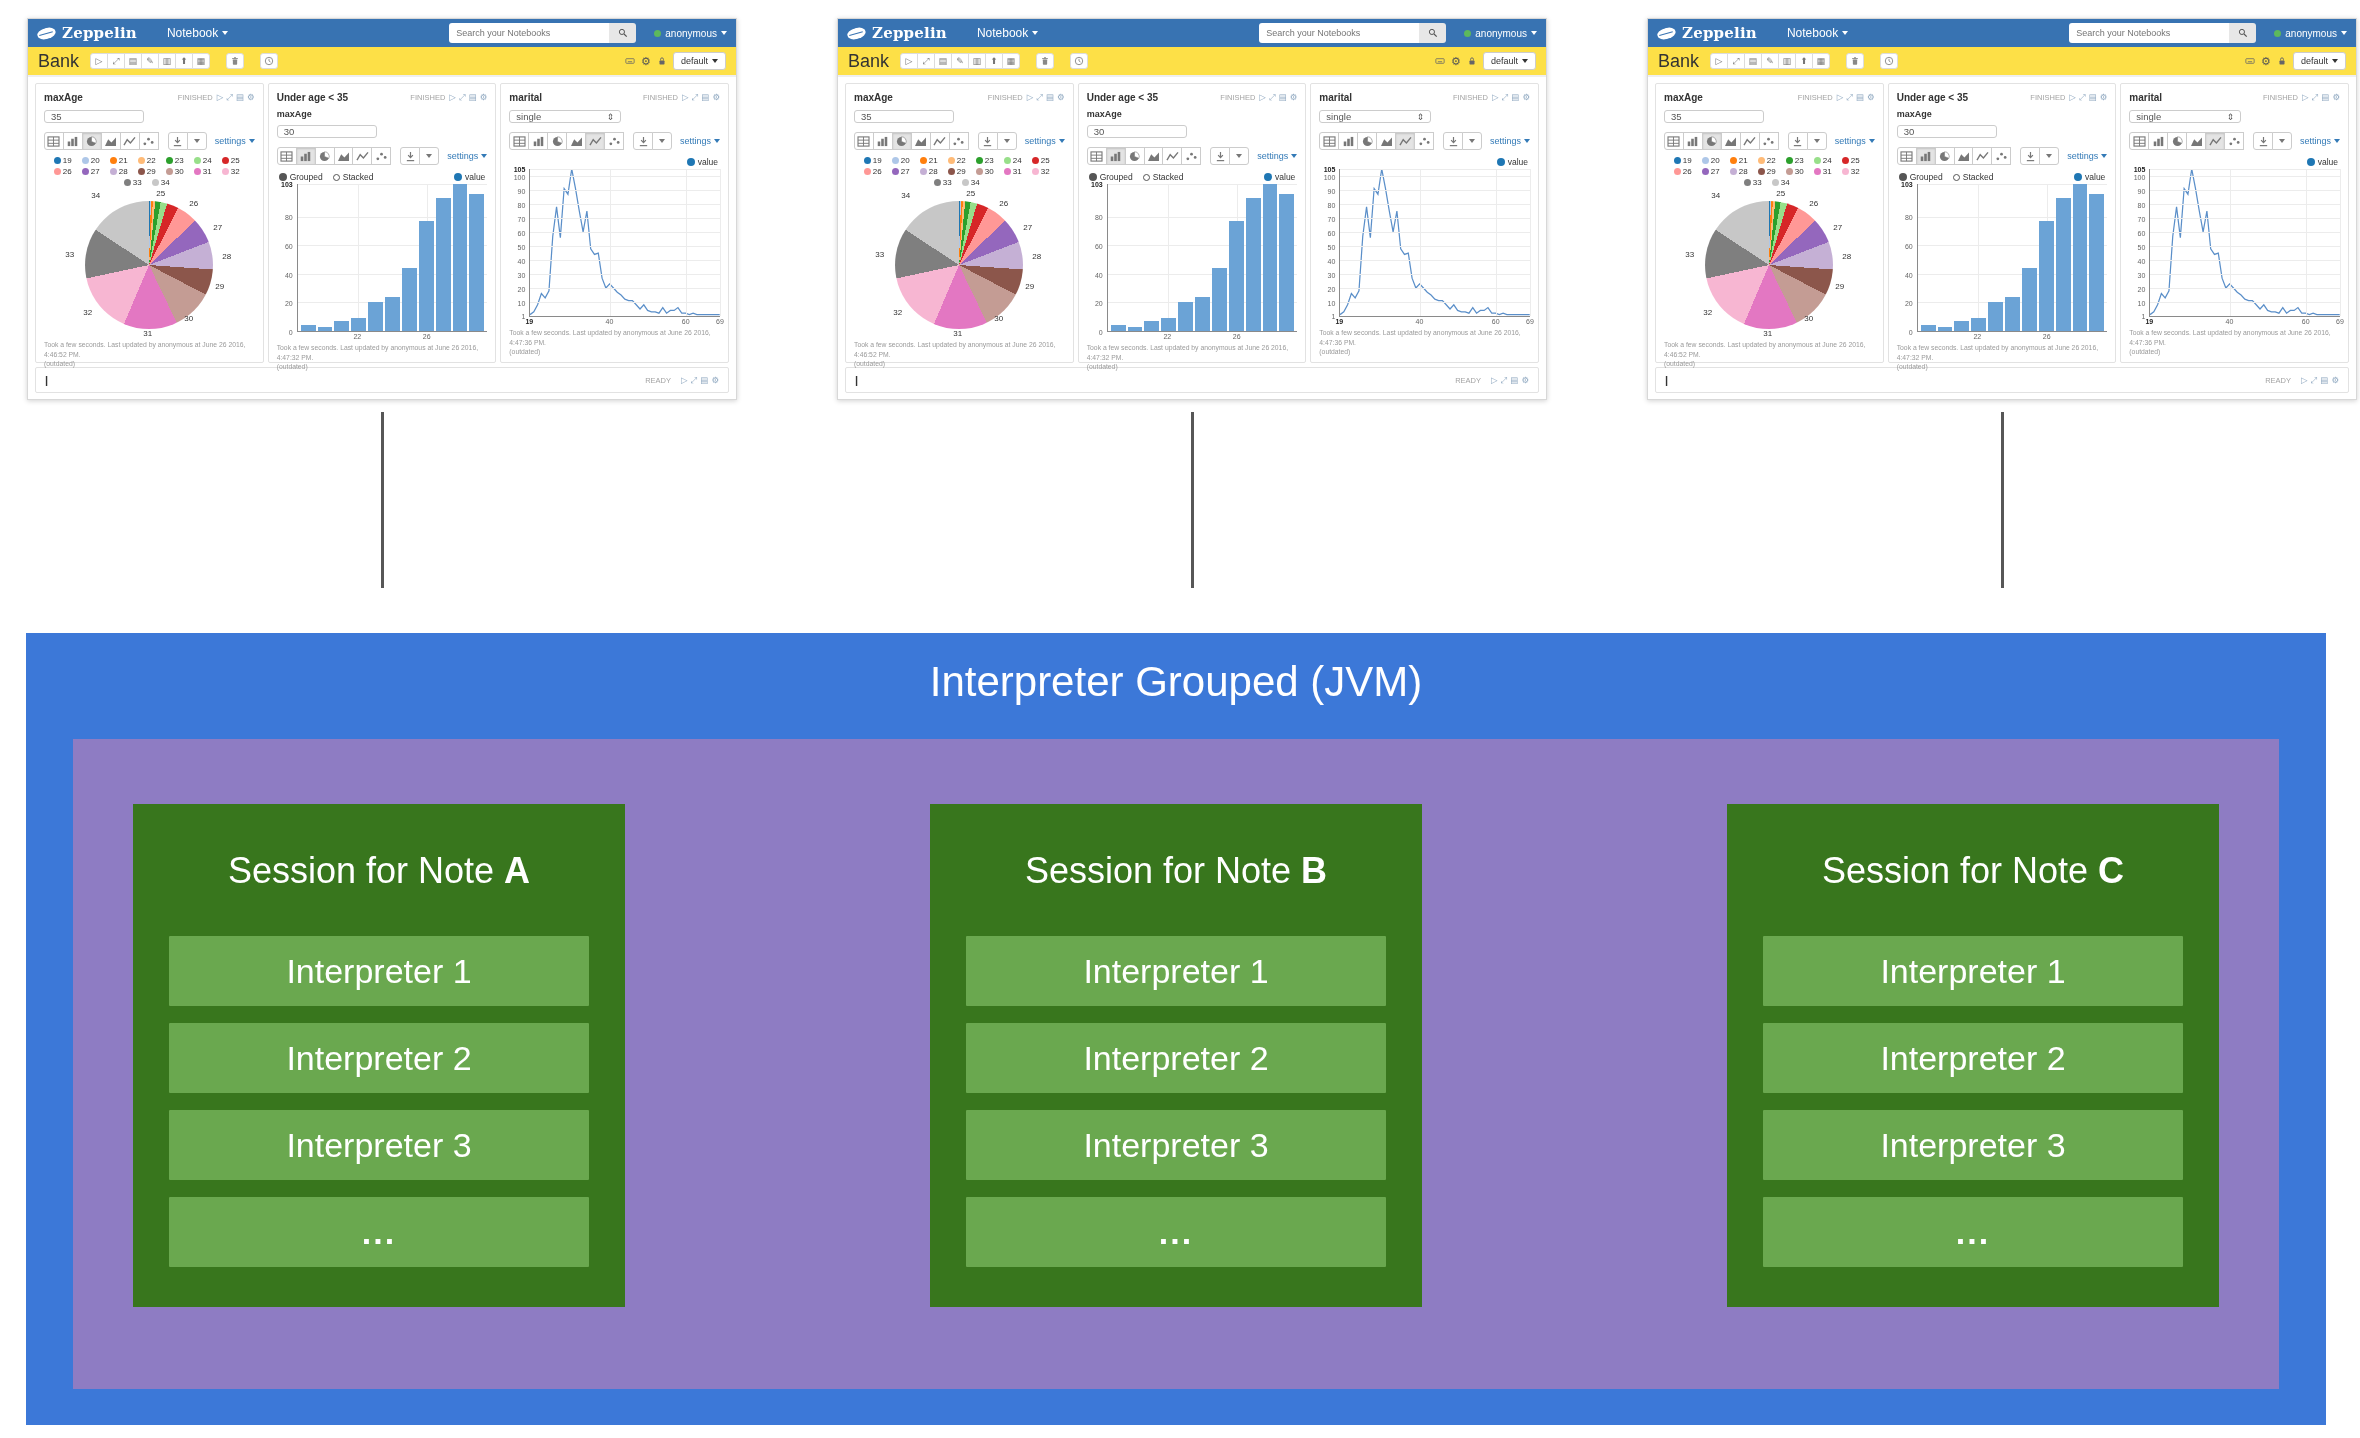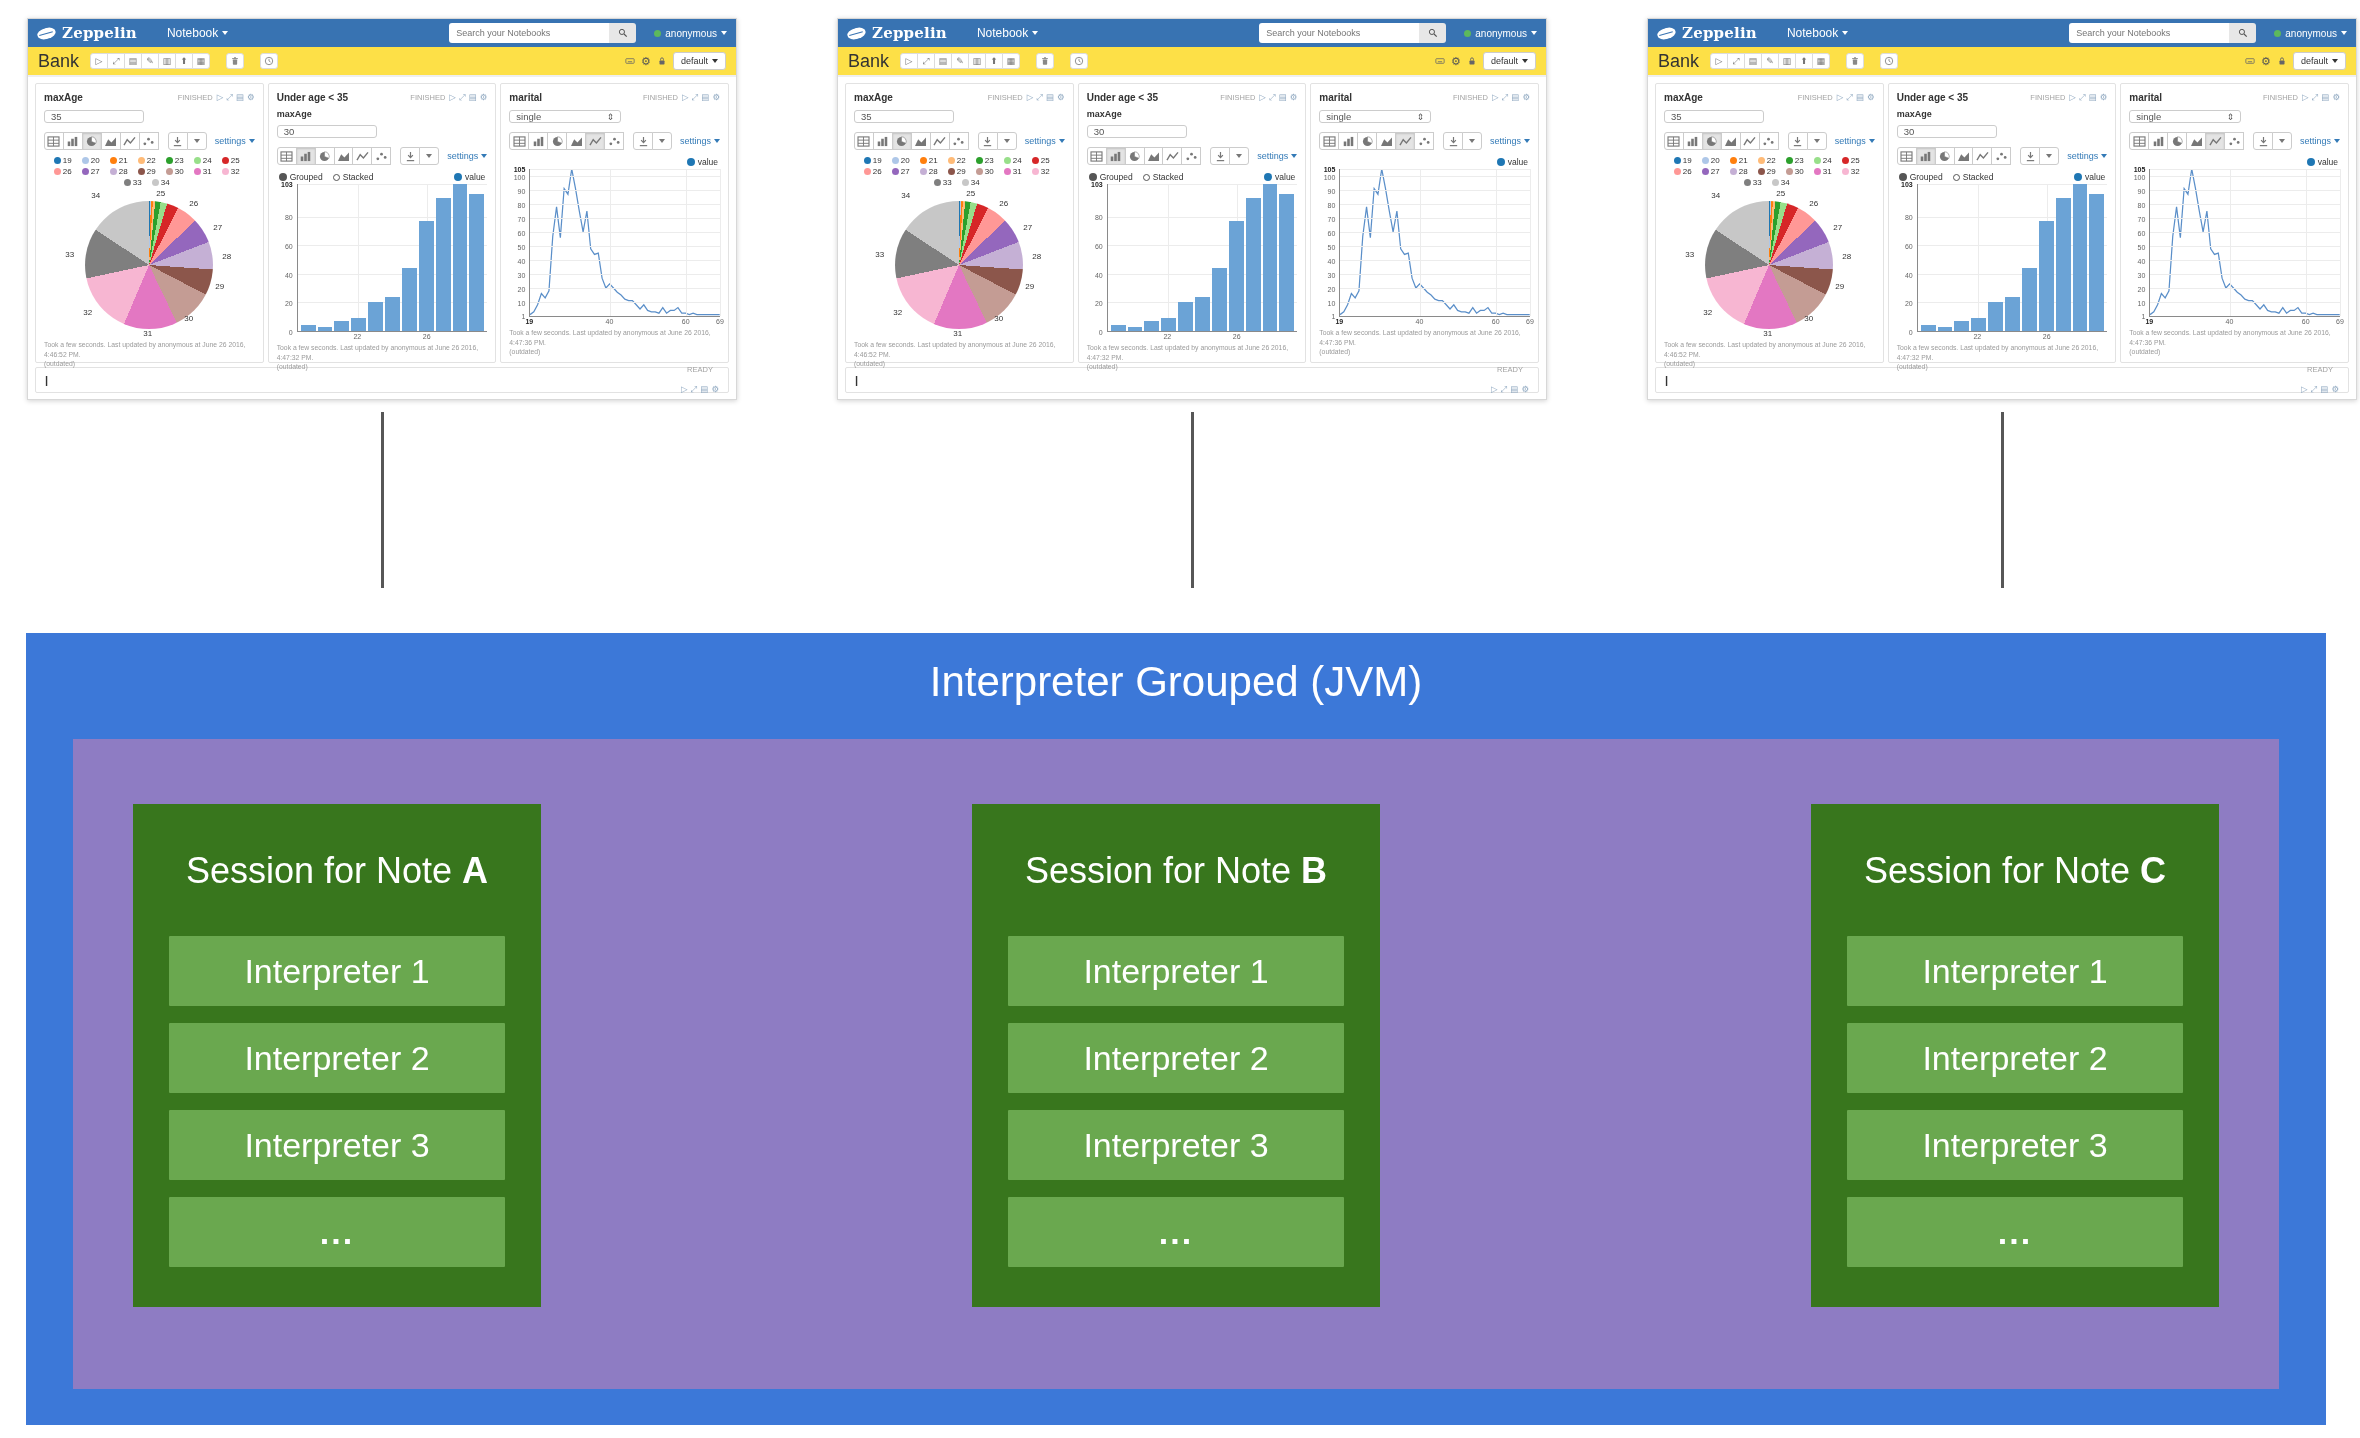--- a/index.html
+++ b/index.html
@@ -95,34 +95,34 @@
   .x-axis { position:relative; height:11px; margin-left:20px; flex:none; }
   .tick-x { position:absolute; transform:translateX(-50%); font-size:7px; color:#666; top:1px; }
   .tick-x.bold { font-weight:bold; color:#222; }
   .plot svg { position:absolute; left:0; top:0; width:100%; height:100%; }
 
   .para-foot { margin-top:auto; font-size:6.8px; color:#9a9a9a; line-height:1.4; flex:none; }
 
   .empty-para { margin:0 7px 6px; border:1px solid #e2e2e2; border-radius:2px; height:26px; flex:none;
                 display:flex; align-items:center; padding:0 9px; background:#fff; cursor:text; }
   .cursor { color:#333; font-size:11px; font-weight:bold; }
-  .ready-right { margin-left:auto; display:flex; align-items:center; gap:10px; font-size:7.5px; color:#a3a3a3;flex-direction:column; }
+  .ready-right { margin-left:auto; display:flex; align-items:center; gap:10px; font-size:7.5px; color:#a3a3a3; }
 
   
   .connectors { display:flex; gap:100px; padding-left:27px; height:233px; }
   .conn-cell { width:710px; flex:none; display:flex; justify-content:center; }
   .conn-line { width:3px; height:176px; margin-top:12px; background:#575757; }
 
   
   .diagram { margin-left:26px; width:2300px; height:792px; background:#3c78d8; padding-top:24px; }
   .process-title { color:#fff; font-size:42px; text-align:center; height:50px; line-height:50px; }
   .group { width:2206px; height:650px; margin:32px auto 0; background:#8e7cc3; padding-top:22px; }
   .group-title { color:#fff; font-size:38px; text-align:center; height:48px; line-height:48px; }
   .sessions { display:flex; justify-content:space-between; padding:0 60px; margin-top:43px; }
-  .session { width:408px; height:503px; background:#38761d; padding:46px 36px 0; flex:none; }
+  .session { width:492px; height:503px; background:#38761d; padding:46px 36px 0; flex:none; }
   .session-title { color:#fff; font-size:36px; text-align:center; margin-bottom:44px; white-space:nowrap; }
   .session-title b { font-weight:bold; }
   .interp { height:70px; margin-bottom:17px; background:#6aa84f; color:#fff; font-size:34px;
             display:flex; align-items:center; justify-content:center; border-radius:1px; }
   .interp:last-child { margin-bottom:0; }
   .interp.dots { font-weight:bold; letter-spacing:2px; }
 </style>
 </head>
 <body>
 

